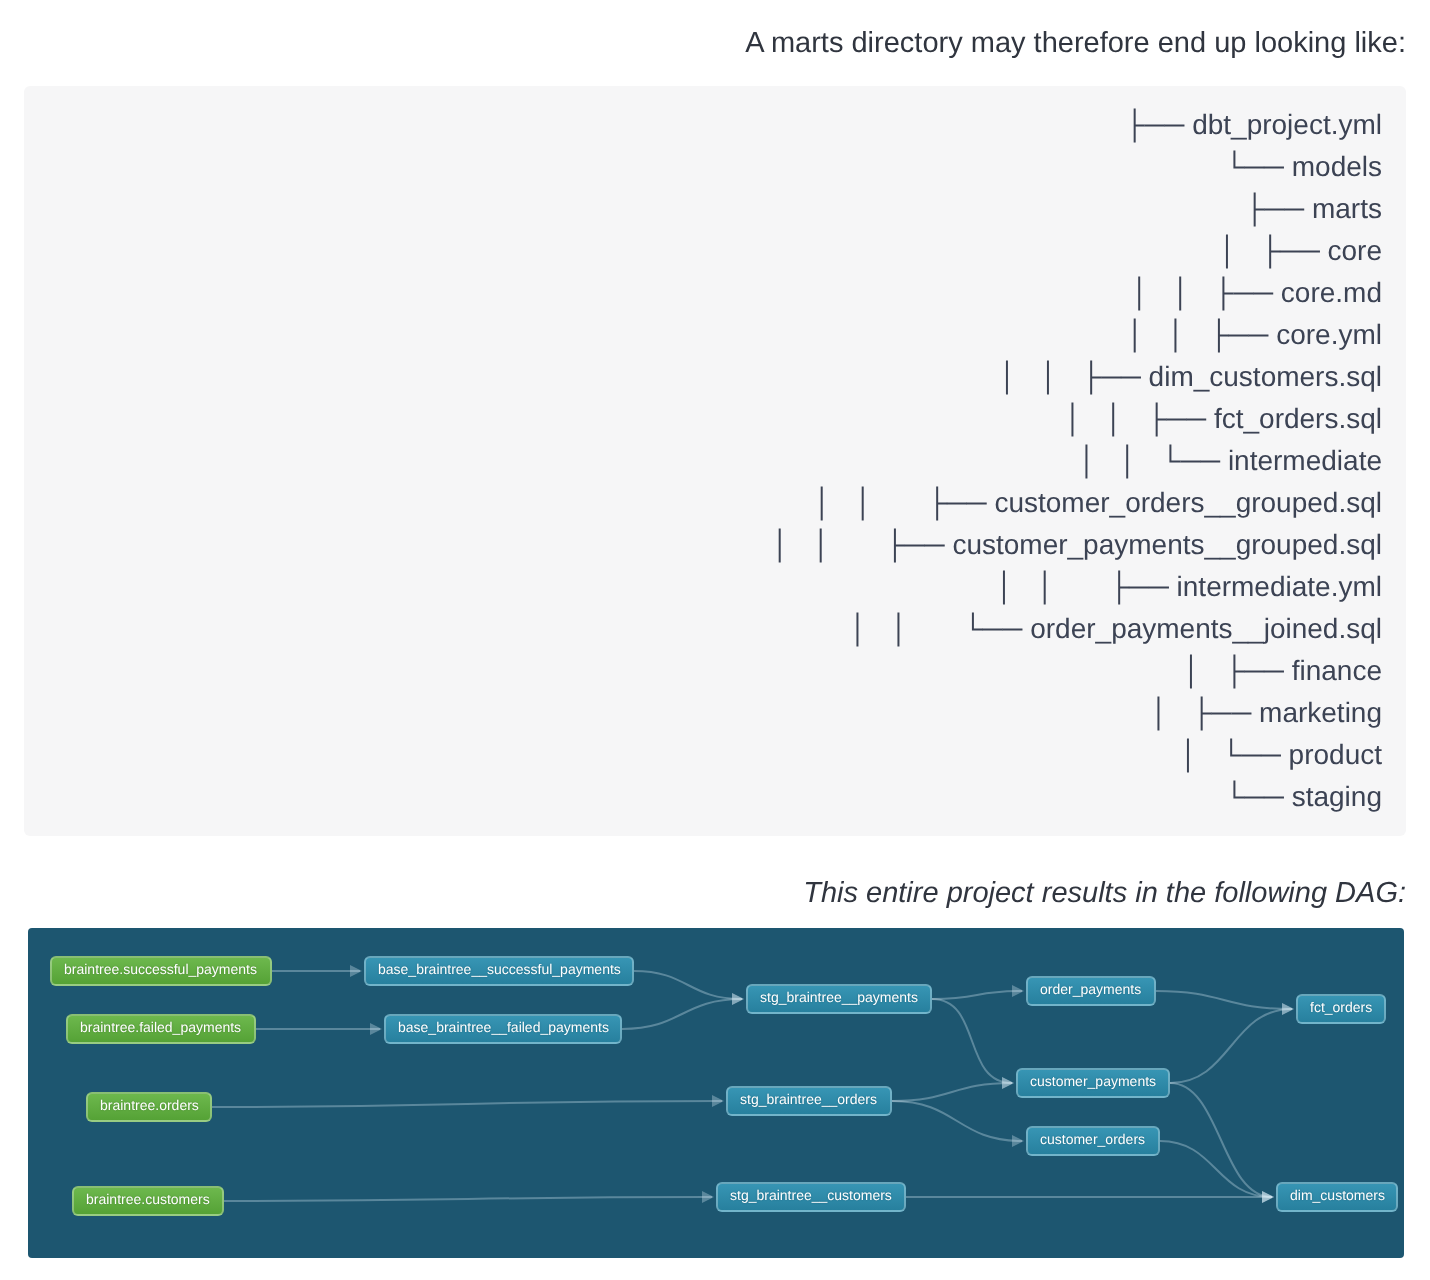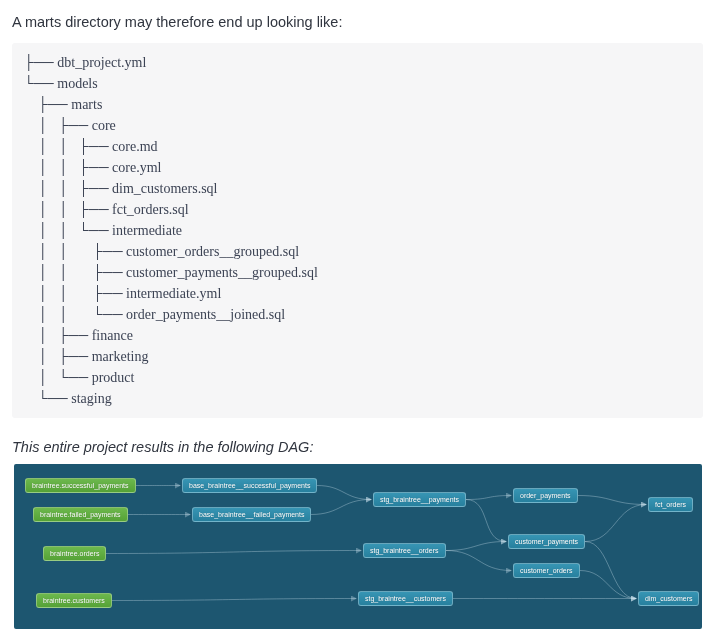--- a/index.html
+++ b/index.html
@@ -6,33 +6,34 @@
     margin: 0;
     padding: 0;
     background: #ffffff;
     width: 715px;
     height: 640px;
     overflow: hidden;
     font-family: "Liberation Sans", sans-serif;
   }
   .content {
     padding: 0 12px;
+    text-align: right;
   }
   .intro-text {
     margin: 12px 0 11px 0;
     font-size: 14.5px;
     line-height: 20px;
     color: #30353f;
   }
   .tree-block {
     margin: 0;
     background: #f6f6f7;
     border-radius: 3px;
     padding: 9px 12px;
-    font-family: Liberation Serif, serif;
+    font-family: Liberation Sans, sans-serif;
     font-size: 14px;
     line-height: 21px;
     color: #3c4354;
     white-space: pre;
     overflow: hidden;
   }
   .dag-caption {
     margin: 19px 0 7px 0;
     font-size: 14.5px;
     line-height: 20px;

